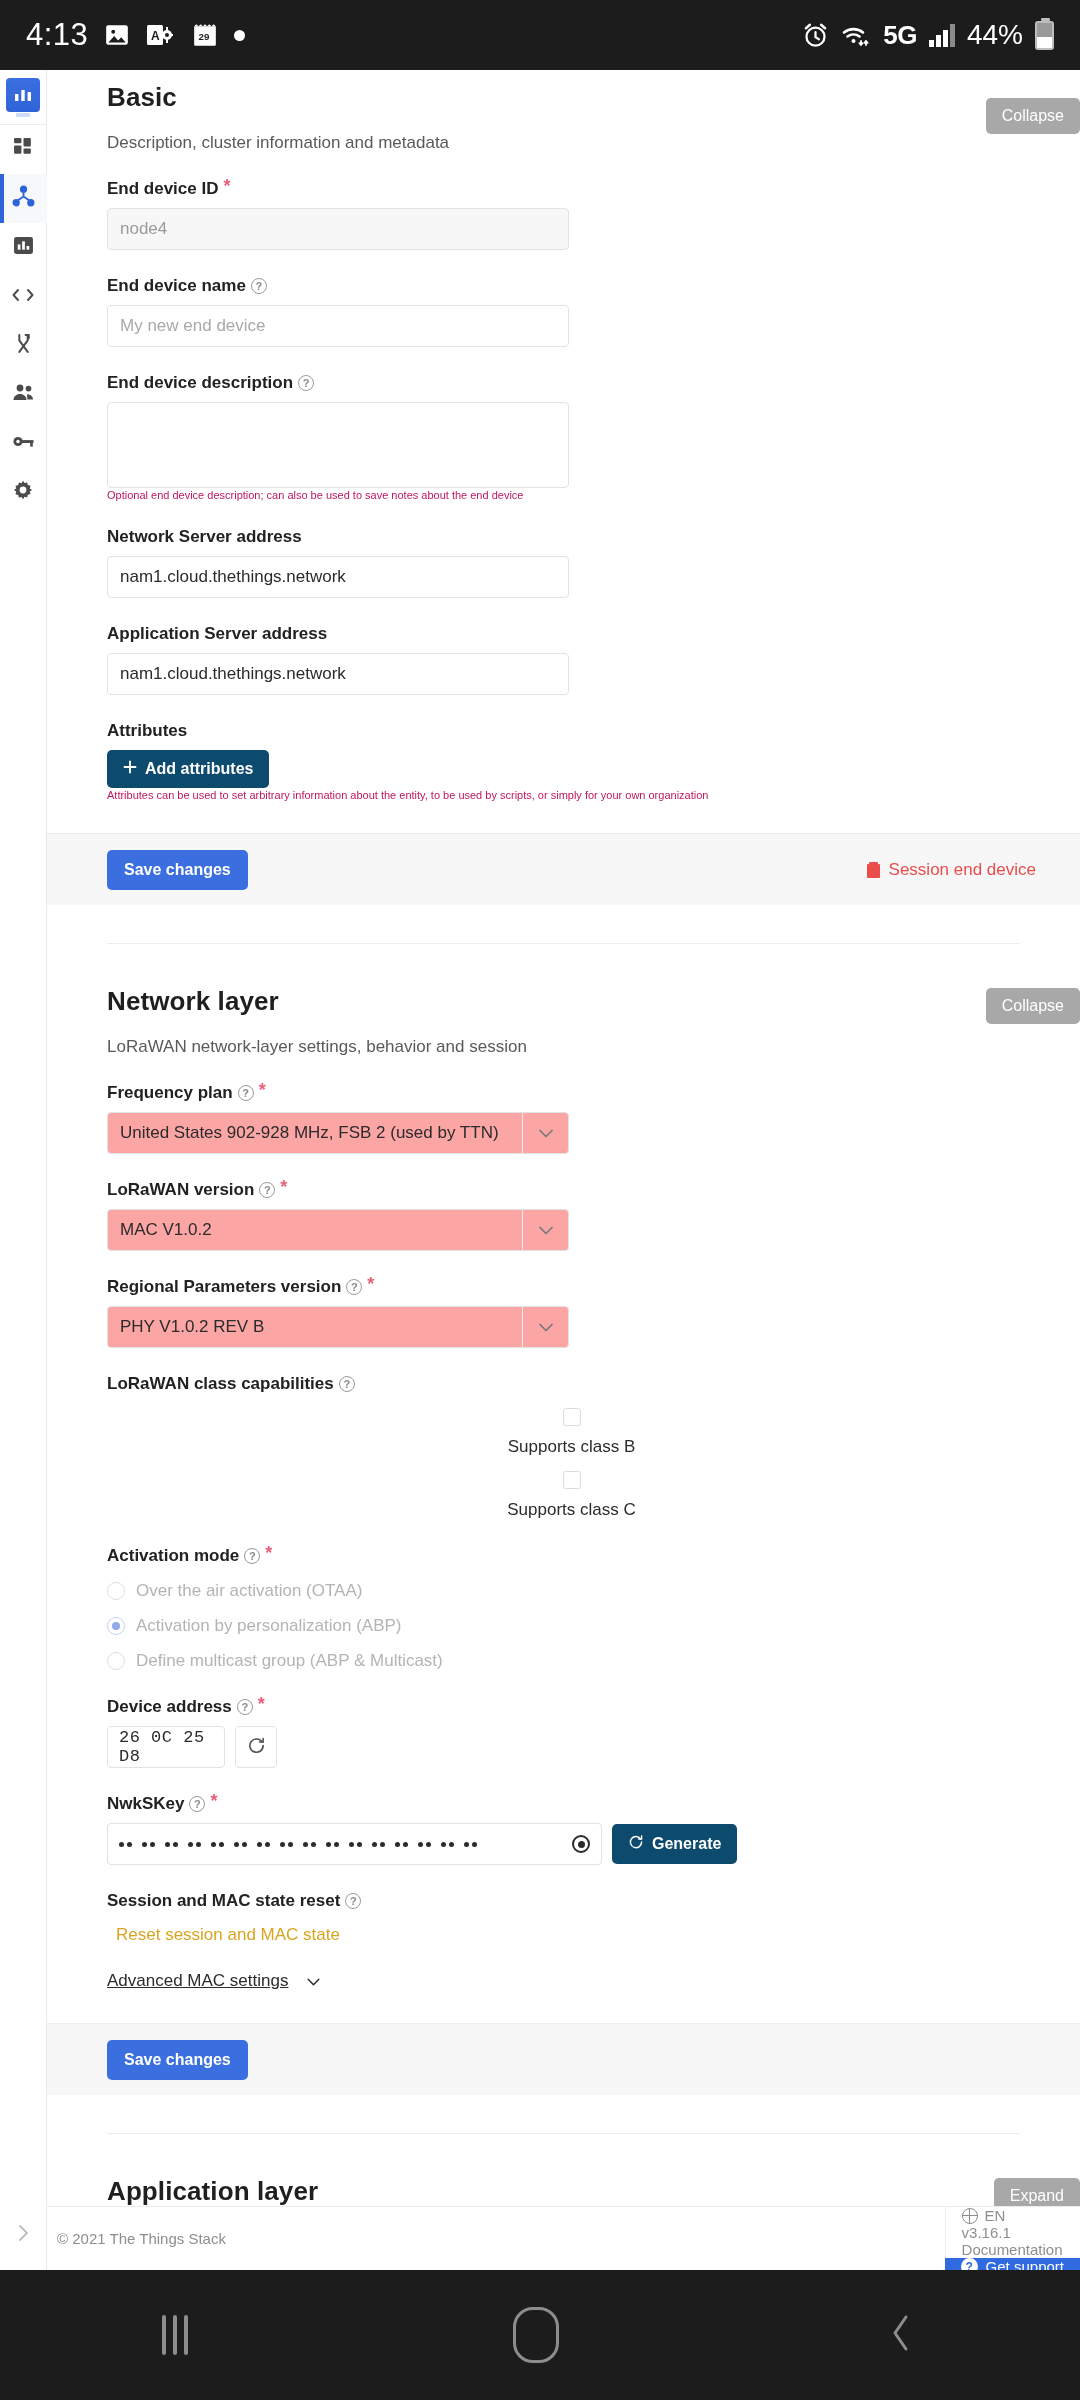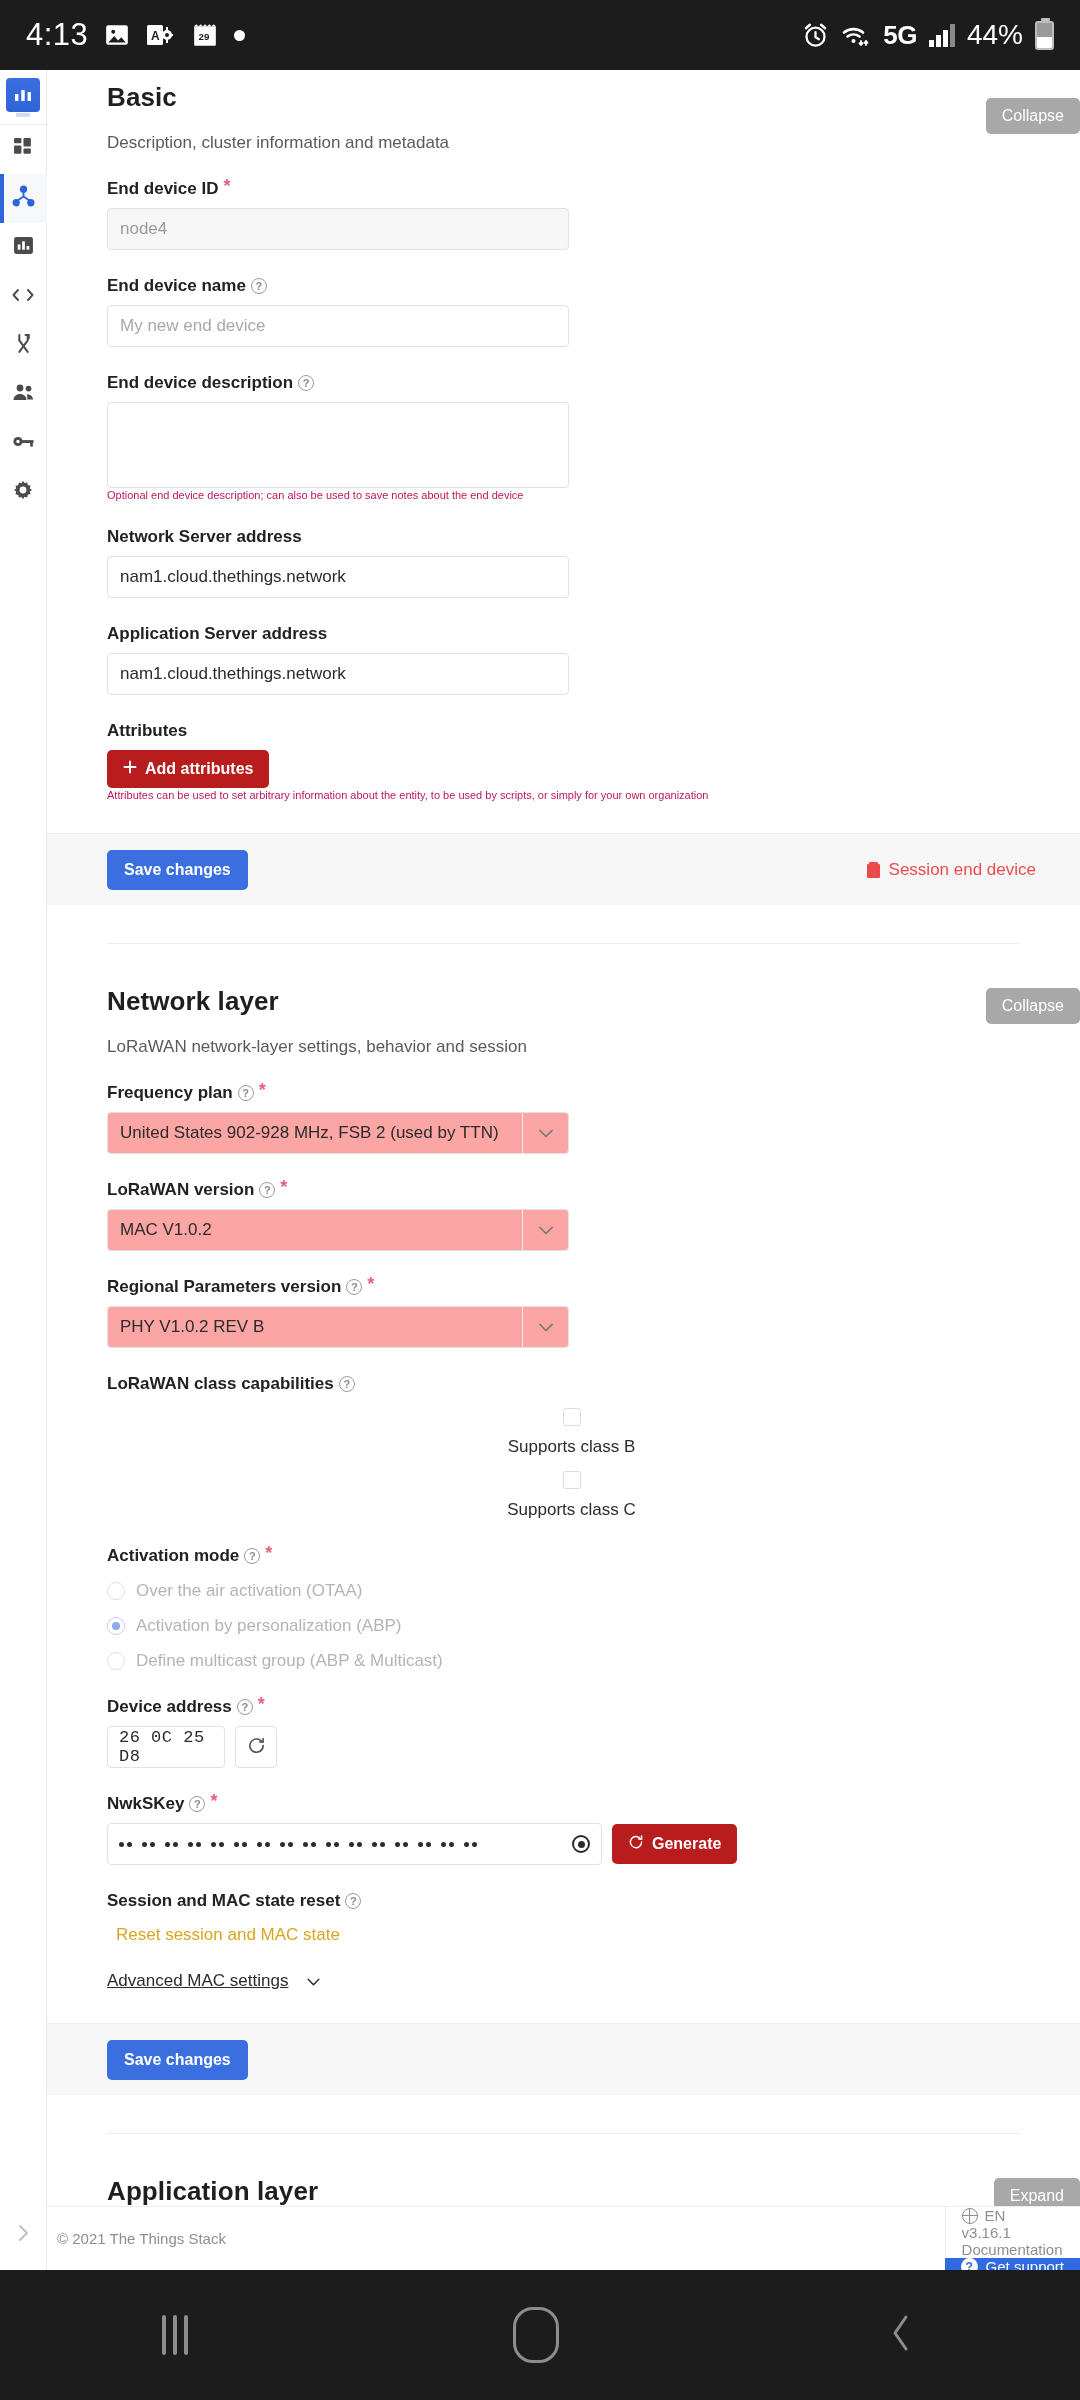--- a/index.html
+++ b/index.html
@@ -114,21 +114,21 @@
   .sel {
     margin-top: 9px; width: 462px; height: 42px; border: 1px solid #e2e2e2;
     border-radius: 4px; background:#fca5a5; display:flex; align-items:center;
     font-size: 17px; color: #2b2b2b; padding: 0 0 0 12px; justify-content: space-between;
   }
   .sel .caret { width: 46px; height: 100%; display:flex; align-items:center; justify-content:center;
     border-left: 1px solid #ececec; color:#777; }
 
   .btn-grey {
     margin-top: 9px; display:inline-flex; align-items:center; gap: 8px;
-    background:#b91c1c; color:#fff; border:none; border-radius:5px;
+    background:#0c4a6e; color:#fff; border:none; border-radius:5px;
     font-size:16px; font-weight:700; padding: 10px 16px; font-family:inherit; cursor:pointer;
   }
 
   .actionbar {
     margin: 32px 0 0 0; background:#f7f7f7; border-top:1px solid #ededed;
     height: 72px; display:flex; align-items:center; justify-content: space-between;
     padding: 0 44px 0 16px;
   }
   .btn-primary {
     background:#3b6fe0; color:#fff; border:none; border-radius:5px;

